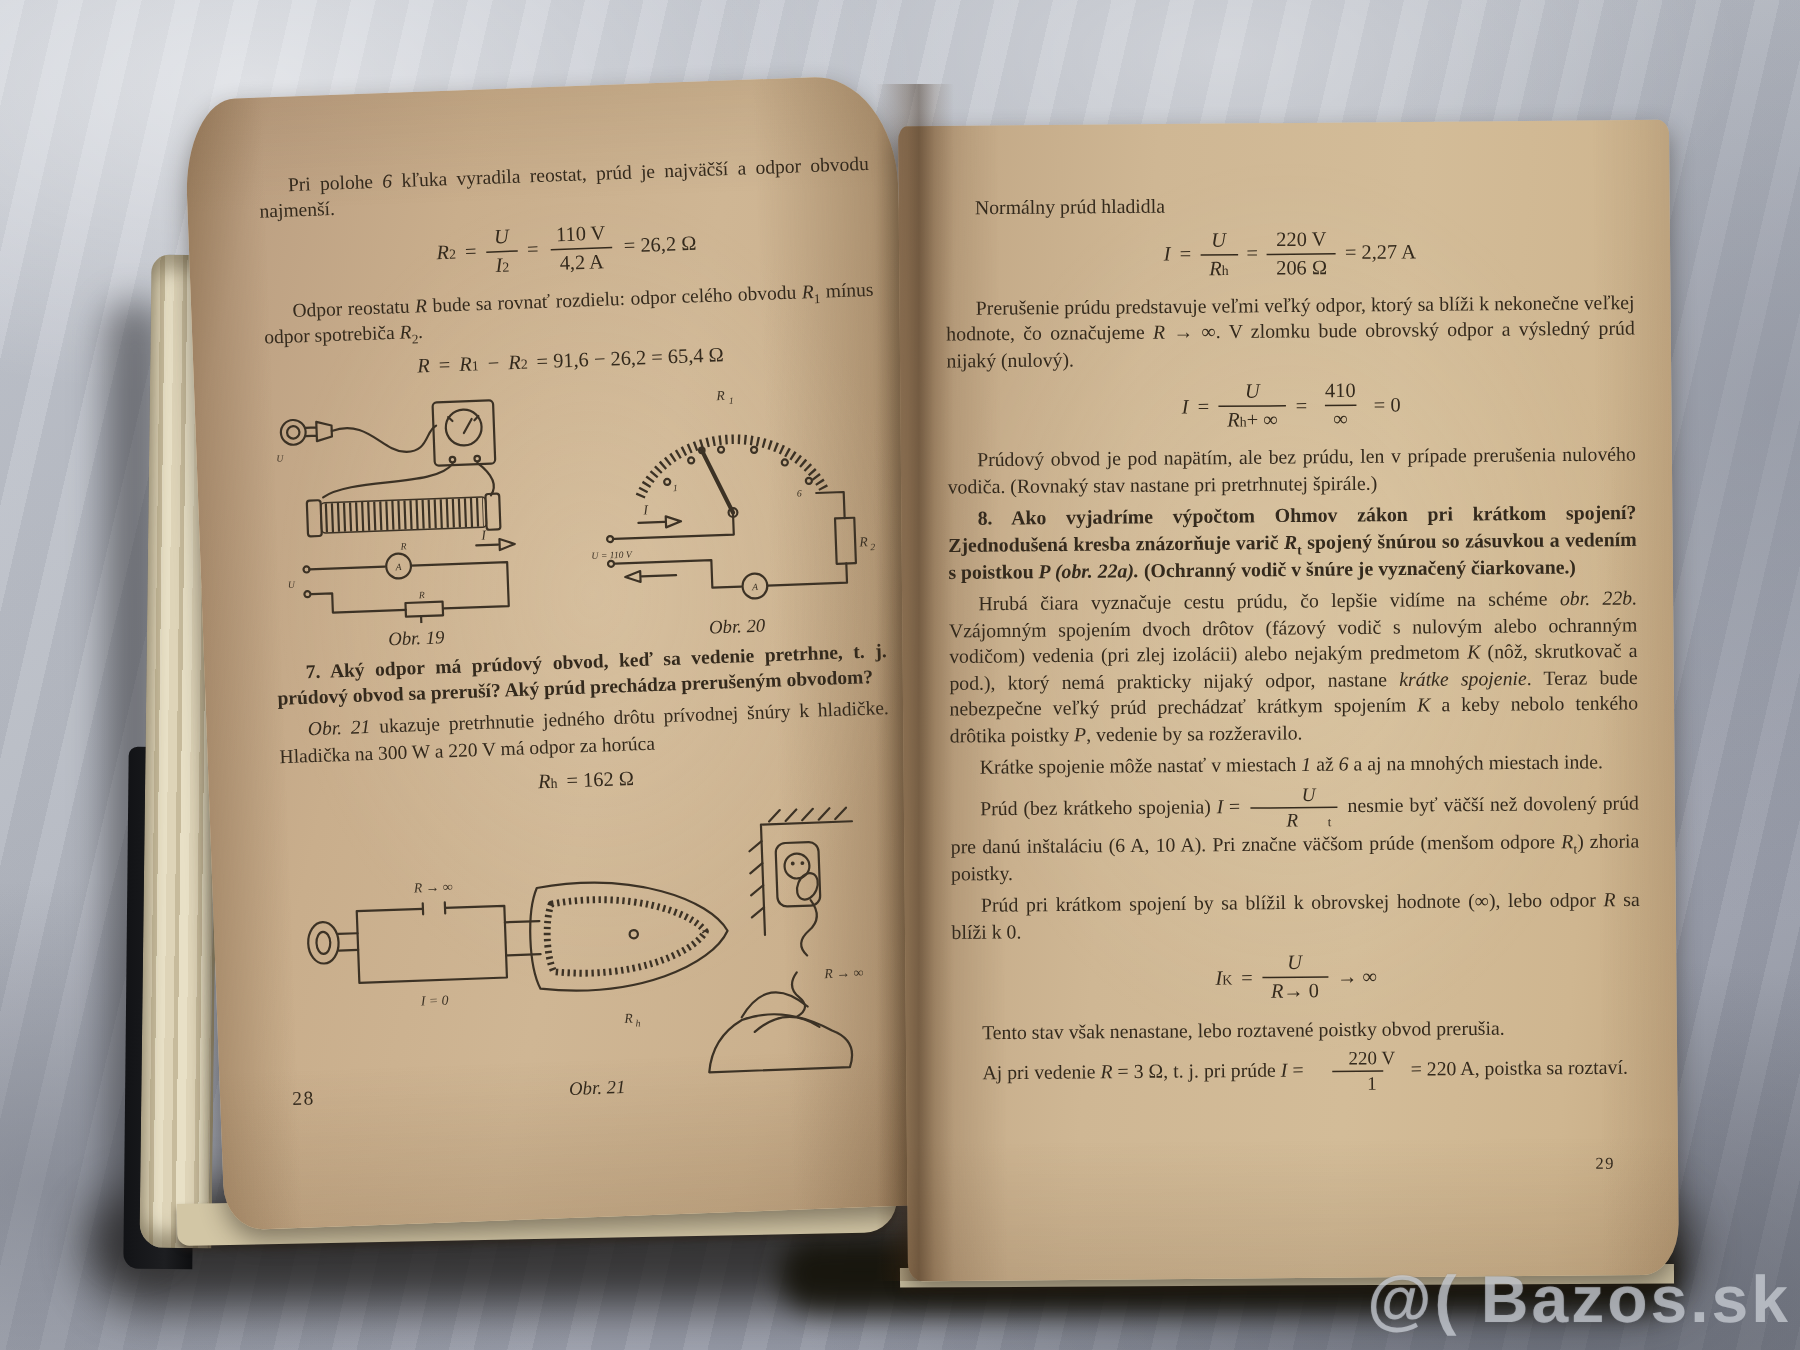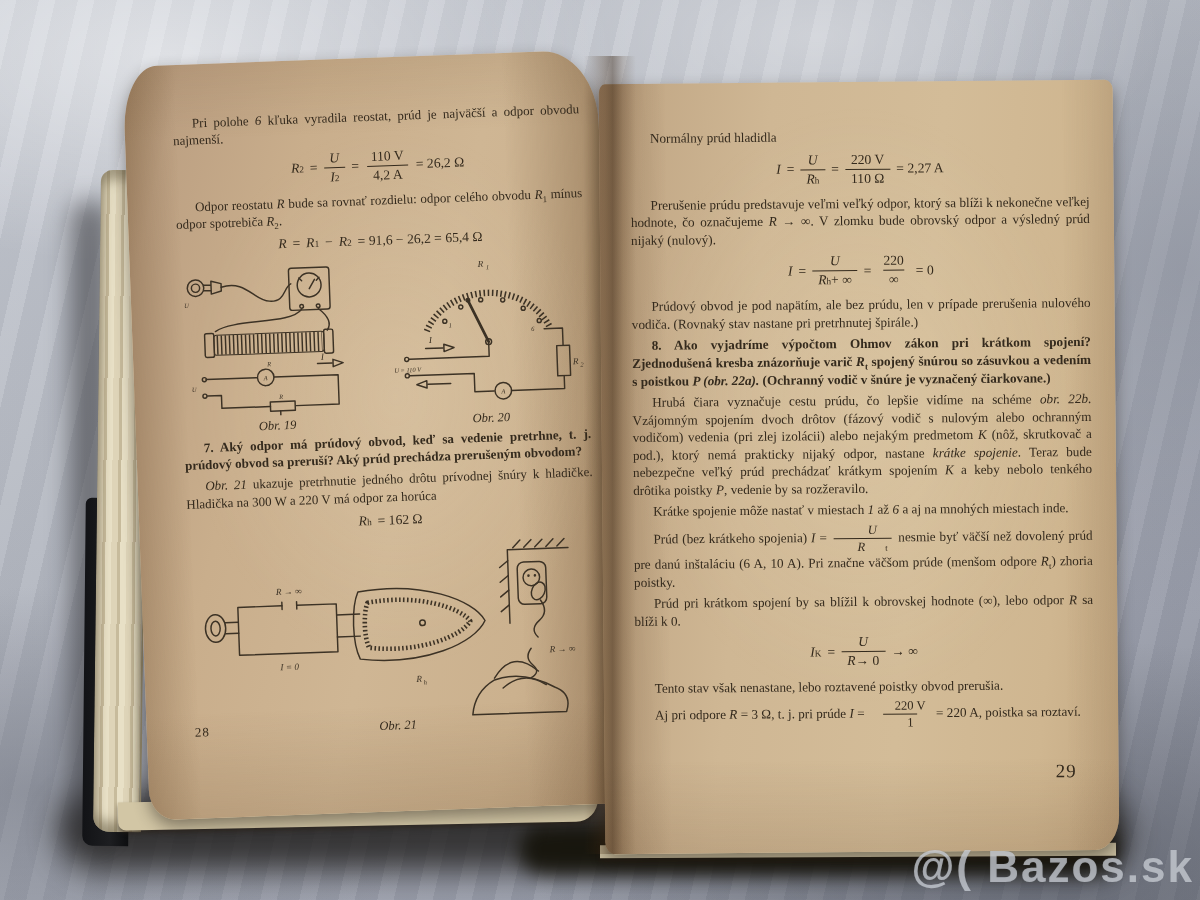--- a/index.html
+++ b/index.html
@@ -95,21 +95,21 @@
   .ifrac{display:inline-flex;flex-direction:column;align-items:center;line-height:1.12;vertical-align:middle;margin:0 3px;font-size:.96em;}
   .ifrac .num{padding:0 4px 1px;}
   .ifrac .den{padding:1px 4px 0;border-top:1.2px solid #342a1d;}
   
   .fig-row{display:flex;justify-content:space-between;align-items:flex-end;margin:6px 0 2px;}
   figure{margin:0;}
   .figcap{font-style:italic;text-align:center;font-size:12.5px;margin-top:2px;}
   .fig21-wrap{margin-top:4px;}
   .fig21-caprow{display:grid;grid-template-columns:56px 1fr 56px;align-items:center;margin-top:-6px;}
   .pagenum{font-size:13px;letter-spacing:1px;}
-  .pagenum-right{position:absolute;right:42px;bottom:68px;font-size:19px;letter-spacing:1px;color:#342a1d;}
+  .pagenum-right{position:absolute;right:42px;bottom:68px;font-size:11px;letter-spacing:1px;color:#342a1d;}
   svg{display:block;}
   .sk{stroke:#3c3225;fill:none;stroke-width:1.6;stroke-linecap:round;stroke-linejoin:round;}
   .sk-thick{stroke:#3c3225;fill:none;stroke-linecap:butt;}
   .fl{fill:#3c3225;stroke:none;}
   .svgt{font-family:"Liberation Serif","DejaVu Serif",serif;font-style:italic;font-size:10px;fill:#3c3225;}
   .svgts{font-family:"Liberation Serif","DejaVu Serif",serif;font-style:italic;font-size:7px;fill:#3c3225;}
   
   .watermark{
     position:absolute;right:6px;bottom:8px;z-index:9;
     font-family:"Liberation Sans","DejaVu Sans",sans-serif;
@@ -320,41 +320,41 @@
       <span class="frac">
         <span class="num v">U</span>
         <span class="den term">
             <i>R</i>
             <sub>h</sub>
           </span>
       </span>
       <span>=</span>
       <span class="frac">
         <span class="num">220 V</span>
-        <span class="den">110 Ω</span>
+        <span class="den">206 Ω</span>
       </span>
       <span>= 2,27 A</span>
     </div>
 
     <p class="pp"><span>Prerušenie prúdu predstavuje veľmi veľký odpor, ktorý sa blíži k nekonečne veľkej hodnote, čo označujeme </span><i class="v">R</i><span> → ∞. V zlomku bude obrovský odpor a výsledný prúd nijaký (nulový).</span></p>
 
     <div class="formula">
       <i>I</i>
       <span>=</span>
       <span class="frac">
         <span class="num v">U</span>
         <span class="den term">
             <i>R</i>
             <sub>h</sub>
             <span> + ∞</span>
           </span>
       </span>
       <span>=</span>
       <span class="frac">
-        <span class="num">220</span>
+        <span class="num">410</span>
         <span class="den">∞</span>
       </span>
       <span>= 0</span>
     </div>
 
     <p class="pp">Prúdový obvod je pod napätím, ale bez prúdu, len v prípade prerušenia nulového vodiča. (Rovnaký stav nastane pri pretrhnutej špirále.)</p>
 
     <p class="pp bold"><span>8. Ako vyjadríme výpočtom Ohmov zákon pri krátkom spojení? Zjednodušená kresba znázorňuje varič </span><i class="v">R</i><sub>t</sub><span> spojený šnúrou so zásuvkou a vedením s poistkou </span><i class="v">P</i><i class="v"> (obr. 22a).</i><span> (Ochranný vodič v šnúre je vyznačený čiarkovane.)</span></p>
 
     <p class="pp"><span>Hrubá čiara vyznačuje cestu prúdu, čo lepšie vidíme na schéme </span><i class="v">obr. 22b.</i><span> Vzájomným spojením dvoch drôtov (fázový vodič s nulovým alebo ochranným vodičom) vedenia (pri zlej izolácii) alebo nejakým predmetom </span><i class="v">K</i><span> (nôž, skrutkovač a pod.), ktorý nemá prakticky nijaký odpor, nastane </span><i class="v">krátke spojenie</i><span>. Teraz bude nebezpečne veľký prúd prechádzať krátkym spojením </span><i class="v">K</i><span> a keby nebolo tenkého drôtika poistky </span><i class="v">P</i><span>, vedenie by sa rozžeravilo.</span></p>
@@ -382,21 +382,21 @@
         <span class="den term">
             <i>R</i>
             <span> → 0</span>
           </span>
       </span>
       <span>→ ∞</span>
     </div>
 
     <p class="pp">Tento stav však nenastane, lebo roztavené poistky obvod prerušia.</p>
 
-    <p class="pp"><span>Aj pri odpore </span><i class="v">R</i><span> = 3 Ω, t. j. pri prúde </span><i class="v">I</i><span> = </span><span class="ifrac">
+    <p class="pp"><span>Aj pri vedenie </span><i class="v">R</i><span> = 3 Ω, t. j. pri prúde </span><i class="v">I</i><span> = </span><span class="ifrac">
           <span class="num">220 V</span>
           <span class="den">1</span>
         </span><span> = 220 A, poistka sa roztaví.</span></p>
 
   </div>
   <div class="pagenum-right">29</div>
 </div>
 
 <div class="gutter"></div>
 <div class="watermark">@( Bazos.sk</div>

